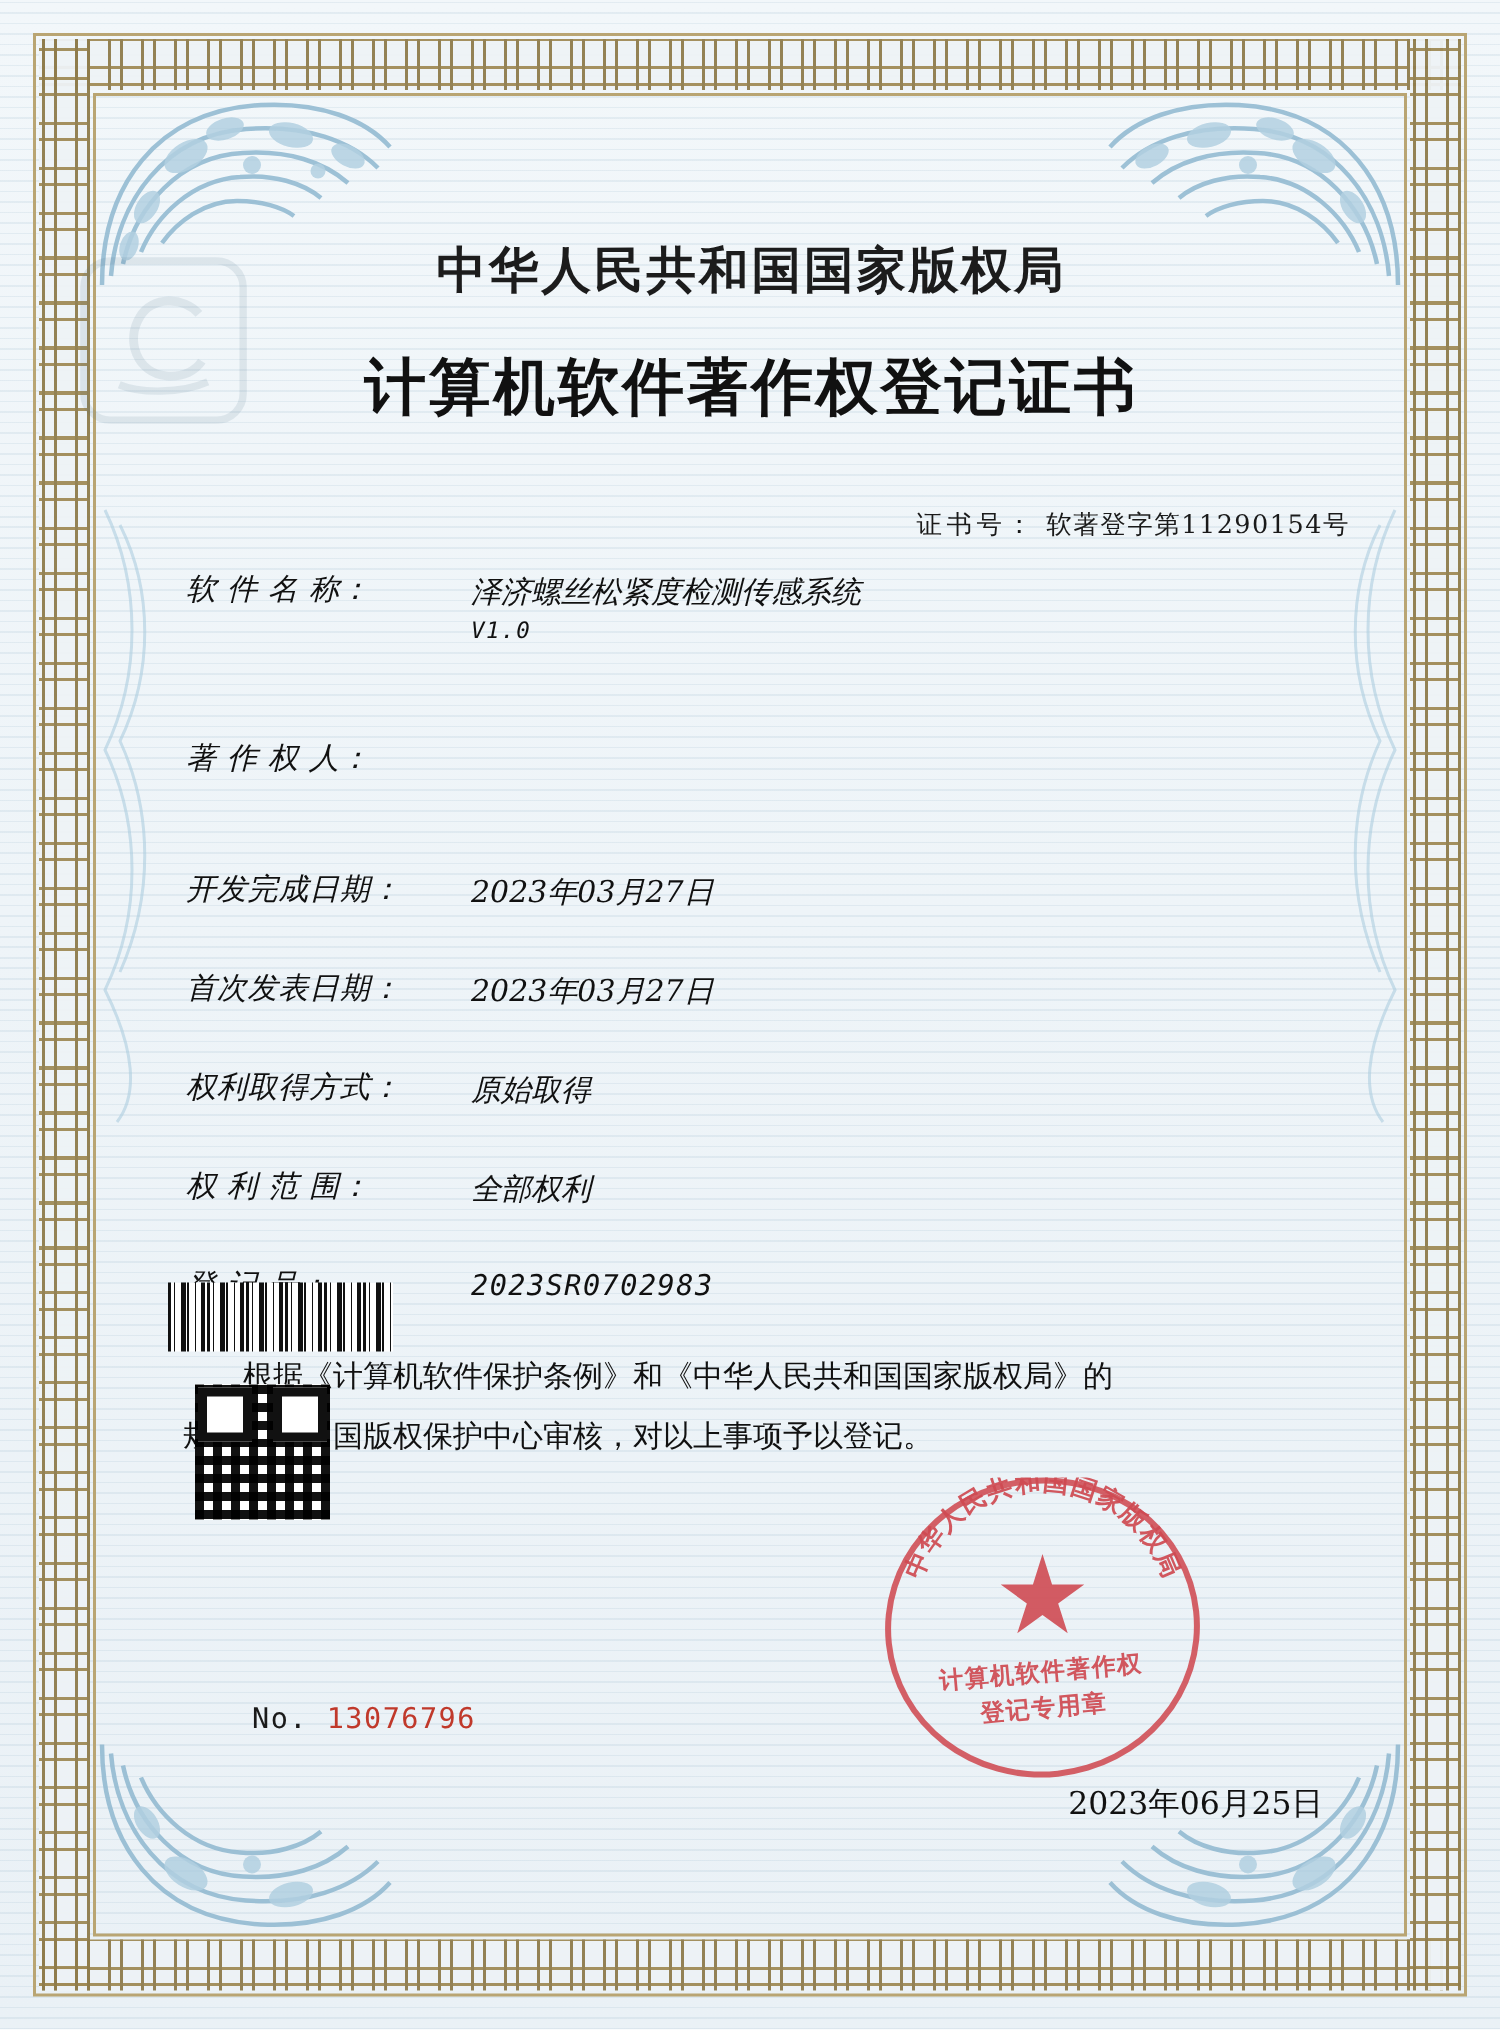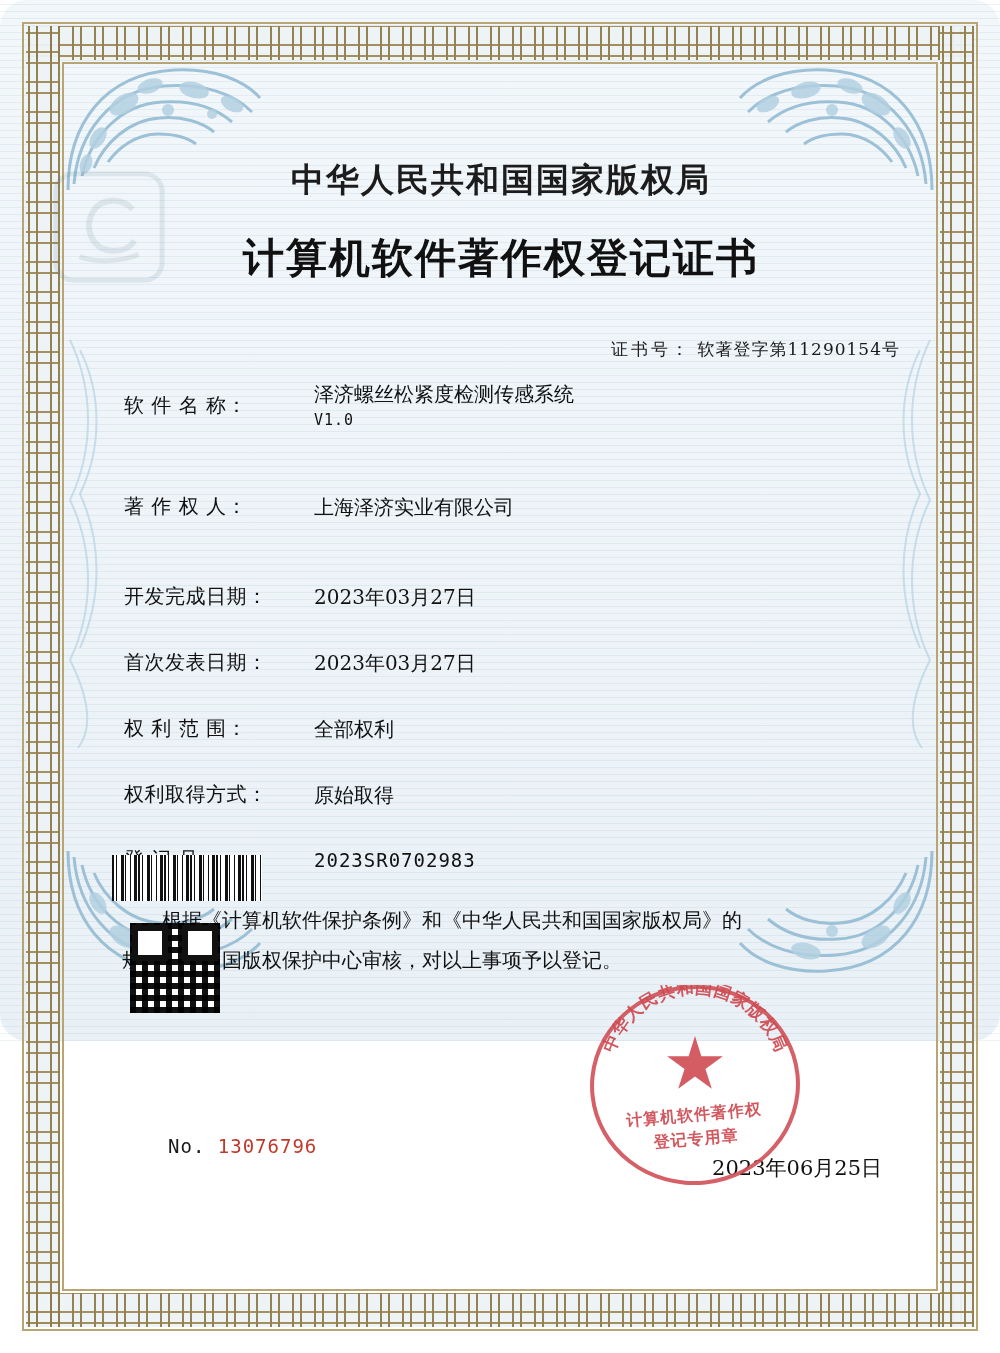--- a/index.html
+++ b/index.html
@@ -11,25 +11,24 @@
     width: 1000px;
     height: 1353px;
     font-family: "Liberation Sans", sans-serif;
     overflow: hidden;
   }
 
   
   .cert {
     position: relative;
     width: 1000px;
-    height: 1041px;
+    height: 1353px;
     box-sizing: border-box;
     background:
       linear-gradient(180deg, #f2f7fa 0%, #eef4f8 45%, #eaf1f6 100%);
-    border-radius: 27px;
   }
 
   
   .cert::before {
     content: "";
     position: absolute;
     left: 0; top: 0; right: 0; bottom: 0;
     background-image: repeating-linear-gradient(
       0deg,
       rgba(120, 160, 185, 0.13) 0px,
@@ -135,24 +134,25 @@
     letter-spacing: 1px;
   }
   .cert-no .lbl { letter-spacing: 3px; }
 
   .rows {
     margin-top: 18px;
     padding-left: 28px;
   }
   .row {
     display: flex;
-    align-items: center;
+    align-items: flex-start;
     margin-bottom: 26px;
     font-family: "DejaVu Serif", serif;
     color: #111;
+    font-style: italic;
   }
   .row .label {
     width: 190px;
     flex: 0 0 190px;
     font-size: 20px;
     letter-spacing: 0px;
     white-space: nowrap;
   }
   .row .label.sp1 { letter-spacing: 0.5px; }
   .row .value {
@@ -240,21 +240,21 @@
     font-family: "DejaVu Sans Mono", monospace;
     font-size: 19px;
     color: #1a1a1a;
     letter-spacing: 1px;
   }
   .serial .num { color: #c0392b; }
 
   .issue-date {
     position: absolute;
     right: 118px;
-    top: 1154px;
+    top: 1188px;
     font-family: "DejaVu Serif", serif;
     font-size: 21px;
     color: #111;
   }
 
   
   .seal {
     position: absolute;
     left: 590px;
     top: 985px;
@@ -434,41 +434,40 @@
       <div class="row gap-big">
         <div class="label sp1">软 件 名 称：</div>
         <div class="value">
           <span>泽济螺丝松紧度检测传感系统</span>
           <span class="v2">V1.0</span>
         </div>
       </div>
 
       <div class="row gap-big">
         <div class="label sp1">著 作 权 人：</div>
-        <div class="value">上海泽济实业有限公司</div>
       </div>
 
       <div class="row gap-mid">
         <div class="label sp1">开发完成日期：</div>
         <div class="value">2023年03月27日</div>
       </div>
 
       <div class="row gap-mid">
         <div class="label sp1">首次发表日期：</div>
         <div class="value">2023年03月27日</div>
       </div>
 
       <div class="row gap-mid">
+        <div class="label sp1">权利取得方式：</div>
+        <div class="value">原始取得</div>
+      </div>
+
+      <div class="row gap-mid">
         <div class="label sp1">权 利 范 围：</div>
         <div class="value">全部权利</div>
-      </div>
-
-      <div class="row gap-mid">
-        <div class="label sp1">权利取得方式：</div>
-        <div class="value">原始取得</div>
       </div>
 
       <div class="row">
         <div class="label sp1">登 记 号：</div>
         <div class="value mono">2023SR0702983</div>
       </div>
 
     </div>
 
     <div class="paragraph">

